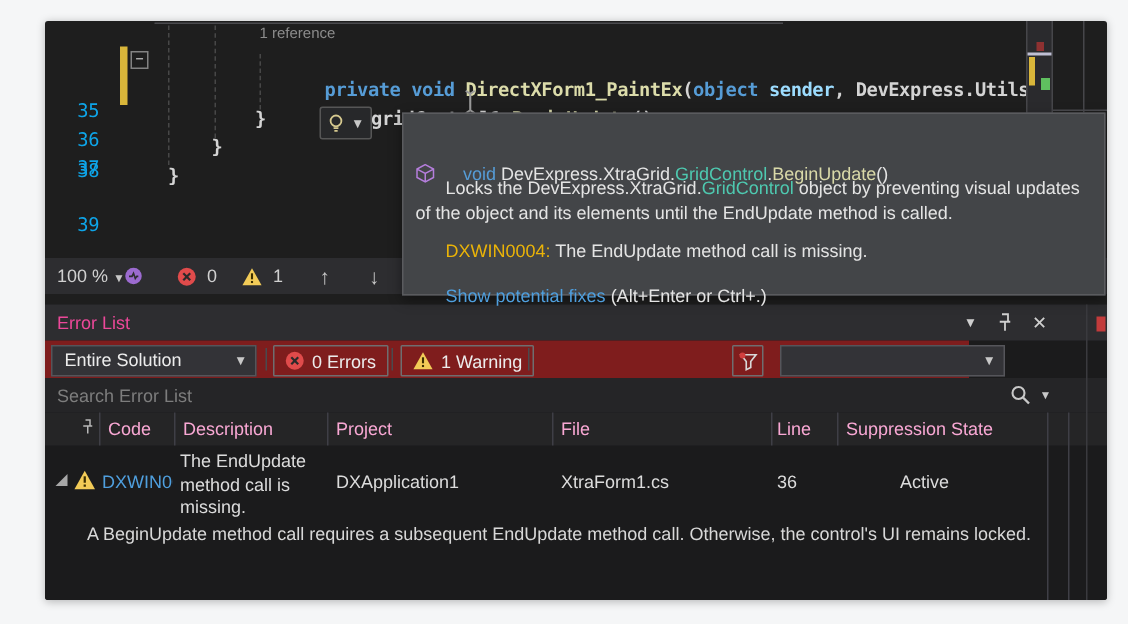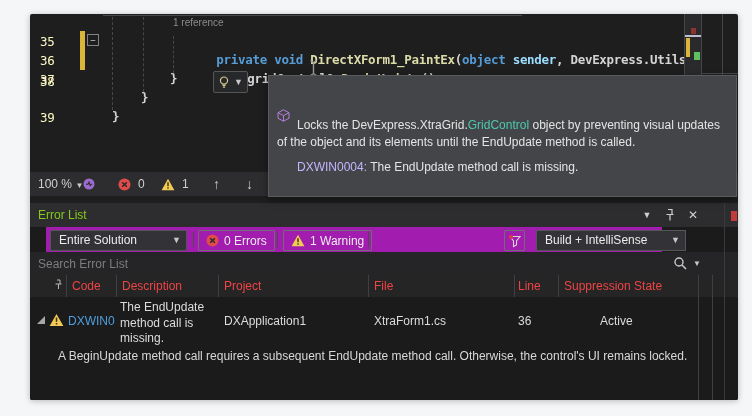--- a/index.html
+++ b/index.html
@@ -11,22 +11,22 @@
 
   
   .mono{font-family:"DejaVu Sans Mono","Liberation Mono",monospace;}
   .code-line{position:absolute;height:19px;line-height:19px;font-size:12.5px;font-weight:bold;
     letter-spacing:-0.3px;white-space:pre;color:#d4d4d4;}
   .code-line span{white-space:pre;}
   .c-kw{color:#569cd6;} .c-method{color:#dcdcaa;} .c-method2{color:#d5d5a8;}
   .c-param{color:#9cdcfe;} .c-plain{color:#d4d4d4;}
   .squiggle{text-decoration:underline;text-decoration-style:wavy;text-decoration-color:#3fa33f;
     text-decoration-thickness:1px;text-underline-offset:3px;}
-  .gutter-num{position:absolute;left:10px;width:26px;height:19px;line-height:19px;
-    color:#fef9c3;font-size:12.5px;letter-spacing:-0.3px;}
+  .gutter-num{position:absolute;left:10px;width:26px;height:19px;line-height:19px;text-align:right;
+    color:#0ea5e9;font-size:12.5px;letter-spacing:-0.3px;margin-top:32px;}
   .iguide{position:absolute;width:0;border-left:1px dashed #474747;}
   .hline{position:absolute;height:1px;background:#4a4a4e;}
   .vline{position:absolute;width:1px;background:#46464a;}
 
   #codelens{position:absolute;left:143px;top:3px;font-size:10px;color:#8c8c8c;}
   #changebar{position:absolute;left:50px;top:17px;width:5px;height:39px;background:#d9b63a;}
   #collapsebox{position:absolute;left:57px;top:20px;width:12px;height:12px;border:1px solid #828282;
     background:#1e1e1e;color:#c8c8c8;font-size:9px;line-height:10px;text-align:center;}
   #bulb-btn{position:absolute;left:183px;top:57px;width:35px;height:22px;border:1px solid #565656;
     background:#27282a;border-radius:2px;display:flex;align-items:center;justify-content:space-evenly;}
@@ -40,44 +40,44 @@
   
   #statusbar{position:absolute;left:0;top:158px;width:708px;height:24px;background:#2d2d30;
     color:#d0d0d0;font-size:12px;}
   #statusbar .it{position:absolute;top:0;height:24px;line-height:24px;}
 
   
   #tooltip{position:absolute;left:238px;top:61px;width:469px;height:122px;background:#434548;
     border:1px solid #5a5b5e;box-shadow:0 3px 8px rgba(0,0,0,.4);z-index:10;font-size:12px;color:#e4e4e4;}
   #tooltip .tline{position:absolute;left:8px;white-space:pre-wrap;}
   .t-teal{color:#4ec9b0;} .t-kw{color:#569cd6;} .t-meth{color:#d9d9a8;}
-  .t-code{color:#c4b5fd;} .t-link{color:#4f9fde;cursor:pointer;}
+  .t-code{color:#eab308;} .t-link{color:#4f9fde;cursor:pointer;}
 
   
   #errpanel{position:absolute;left:0;top:189px;width:708px;height:197px;background:#1b1b1c;
     font-size:12px;color:#dcdcdc;}
   #ep-title{position:absolute;left:0;top:0;width:708px;height:24px;background:#2d2d30;}
-  #ep-title .ttl{position:absolute;left:8px;top:0;line-height:24px;color:#84cc16;}
+  #ep-title .ttl{position:absolute;left:8px;top:0;line-height:24px;color:#ec4899;}
   .winico{position:absolute;top:0;height:24px;line-height:24px;color:#cfcfcf;font-size:11px;text-align:center;width:16px;}
-  #ep-toolbar{position:absolute;left:16px;top:24px;width:616px;height:25px;background:#a21caf;}
+  #ep-toolbar{position:absolute;left:0;top:24px;width:616px;height:25px;background:#7f1d1d;}
   .combo{position:absolute;top:3px;height:21px;background:#333337;border:1px solid #55555a;
     color:#ececec;line-height:19px;}
   .combo .cl{position:absolute;left:8px;top:0;line-height:19px;white-space:nowrap;}
   .combo .ca{position:absolute;right:5px;top:0;line-height:19px;font-size:9px;color:#c8c8c8;}
   .tbtn{position:absolute;top:3px;height:21px;border:1px solid #6e6e70;border-radius:1px;
     display:flex;align-items:center;gap:5px;padding:0 7px;color:#ececec;white-space:nowrap;}
   .tbtn.noborder{border-color:transparent;}
   .tsep{position:absolute;top:5px;width:1px;height:15px;background:#4a4a4e;}
   #ep-search{position:absolute;left:0;top:49px;width:708px;height:23px;background:#252527;}
   #ep-search input{position:absolute;left:0;top:0;width:630px;height:23px;background:transparent;
     border:none;outline:none;color:#bdbdbd;font-size:12px;padding-left:8px;
     font-family:"Liberation Sans",sans-serif;}
   #ep-search input::placeholder{color:#7d7d7d;}
   #ep-header{position:absolute;left:0;top:72px;width:708px;height:22px;background:#252526;}
-  .hcell{position:absolute;top:0;height:22px;line-height:22px;color:#ef4444;white-space:nowrap;}
+  .hcell{position:absolute;top:0;height:22px;line-height:22px;color:#f9a8d4;white-space:nowrap;}
   .hsep{position:absolute;top:72px;width:1px;height:22px;background:#3f3f46;}
   .hsep.long{height:125px;}
   .cell{position:absolute;white-space:nowrap;color:#dcdcdc;}
   #expander{position:absolute;left:7px;top:113px;width:0;height:0;
     border-bottom:8px solid #a8a8a8;border-left:8px solid transparent;}
   #cell-code{overflow:hidden;width:47px;color:#4f9fde;}
   #cell-desc{width:97px;white-space:normal;line-height:15.5px;}
   #ep-vline{position:absolute;left:694px;top:0;width:1px;height:197px;background:#3a3a3e;}
   #ep-red{position:absolute;left:701px;top:8px;width:6px;height:10px;background:#c23b3b;}
   svg{display:block;}
@@ -178,26 +178,30 @@
     <div class="it" style="left:216px;font-size:14px;color:#c8c8c8;">↓</div>
   </div>
 
   <div id="tooltip">
     <div class="tline" style="top:5px;display:flex;align-items:center;gap:5px;">
       <span>
         <svg width="13" height="13" viewBox="0 0 13 13">
           <path d="M6.5 0.8 L12 3.7 V9.3 L6.5 12.2 L1 9.3 V3.7 Z M1 3.7 L6.5 6.6 L12 3.7 M6.5 6.6 V12.2" fill="none" stroke="#b57edc" stroke-width="1"></path>
         </svg>
       </span>
+      <span style="white-space:pre;"><span class="t-kw">void </span><span>DevExpress.XtraGrid.</span><span class="t-teal">GridControl</span><span>.</span><span class="t-meth">BeginUpdate</span><span>()</span></span>
     </div>
     <div class="tline" style="top:24px;width:456px;line-height:17px;">
       <span>Locks the </span><span>DevExpress.XtraGrid.</span><span class="t-teal">GridControl</span><span> object by preventing visual updates of the object and its elements until the EndUpdate method is called.</span>
     </div>
     <div class="tline" style="top:70px;">
       <span class="t-code">DXWIN0004:</span><span> The EndUpdate method call is missing.</span>
+    </div>
+    <div class="tline" style="top:100px;">
+      <span class="t-link">Show potential fixes</span><span> (Alt+Enter or Ctrl+.)</span>
     </div>
   </div>
 
   <div id="errpanel">
 
     <div id="ep-title">
       <span class="ttl">Error List</span>
       <span class="winico" style="left:609px;font-size:9px;">▼</span>
       <span class="winico" style="left:632px;">
         <svg width="12" height="14" viewBox="0 0 12 14" style="margin:5px auto 0;">
@@ -237,21 +241,20 @@
       <div class="tsep" style="left:322px;"></div>
       <div class="tbtn" style="left:458px;width:21px;padding:0 3px;">
         <span>
           <svg width="14" height="14" viewBox="0 0 14 14">
             <path d="M2 2.5 H12 L8.5 7 V11 L5.5 12.5 V7 Z" fill="none" stroke="#d8d8d8" stroke-width="1.1"></path>
             <circle cx="3" cy="3" r="2" fill="#d23e3e"></circle>
           </svg>
         </span>
       </div>
       <div class="combo" style="left:490px;width:150px;">
-        <span class="cl">Build + IntelliSense</span>
         <span class="ca">▼</span>
       </div>
     </div>
 
     <div id="ep-search">
       <input type="text" placeholder="Search Error List" style="">
       <span class="abs" style="left:643px;top:4px;">
         <svg width="15" height="15" viewBox="0 0 15 15">
           <circle cx="6" cy="6" r="4" fill="none" stroke="#c8c8c8" stroke-width="1.4"></circle>
           <line x1="9" y1="9" x2="13" y2="13" stroke="#c8c8c8" stroke-width="1.6"></line>

